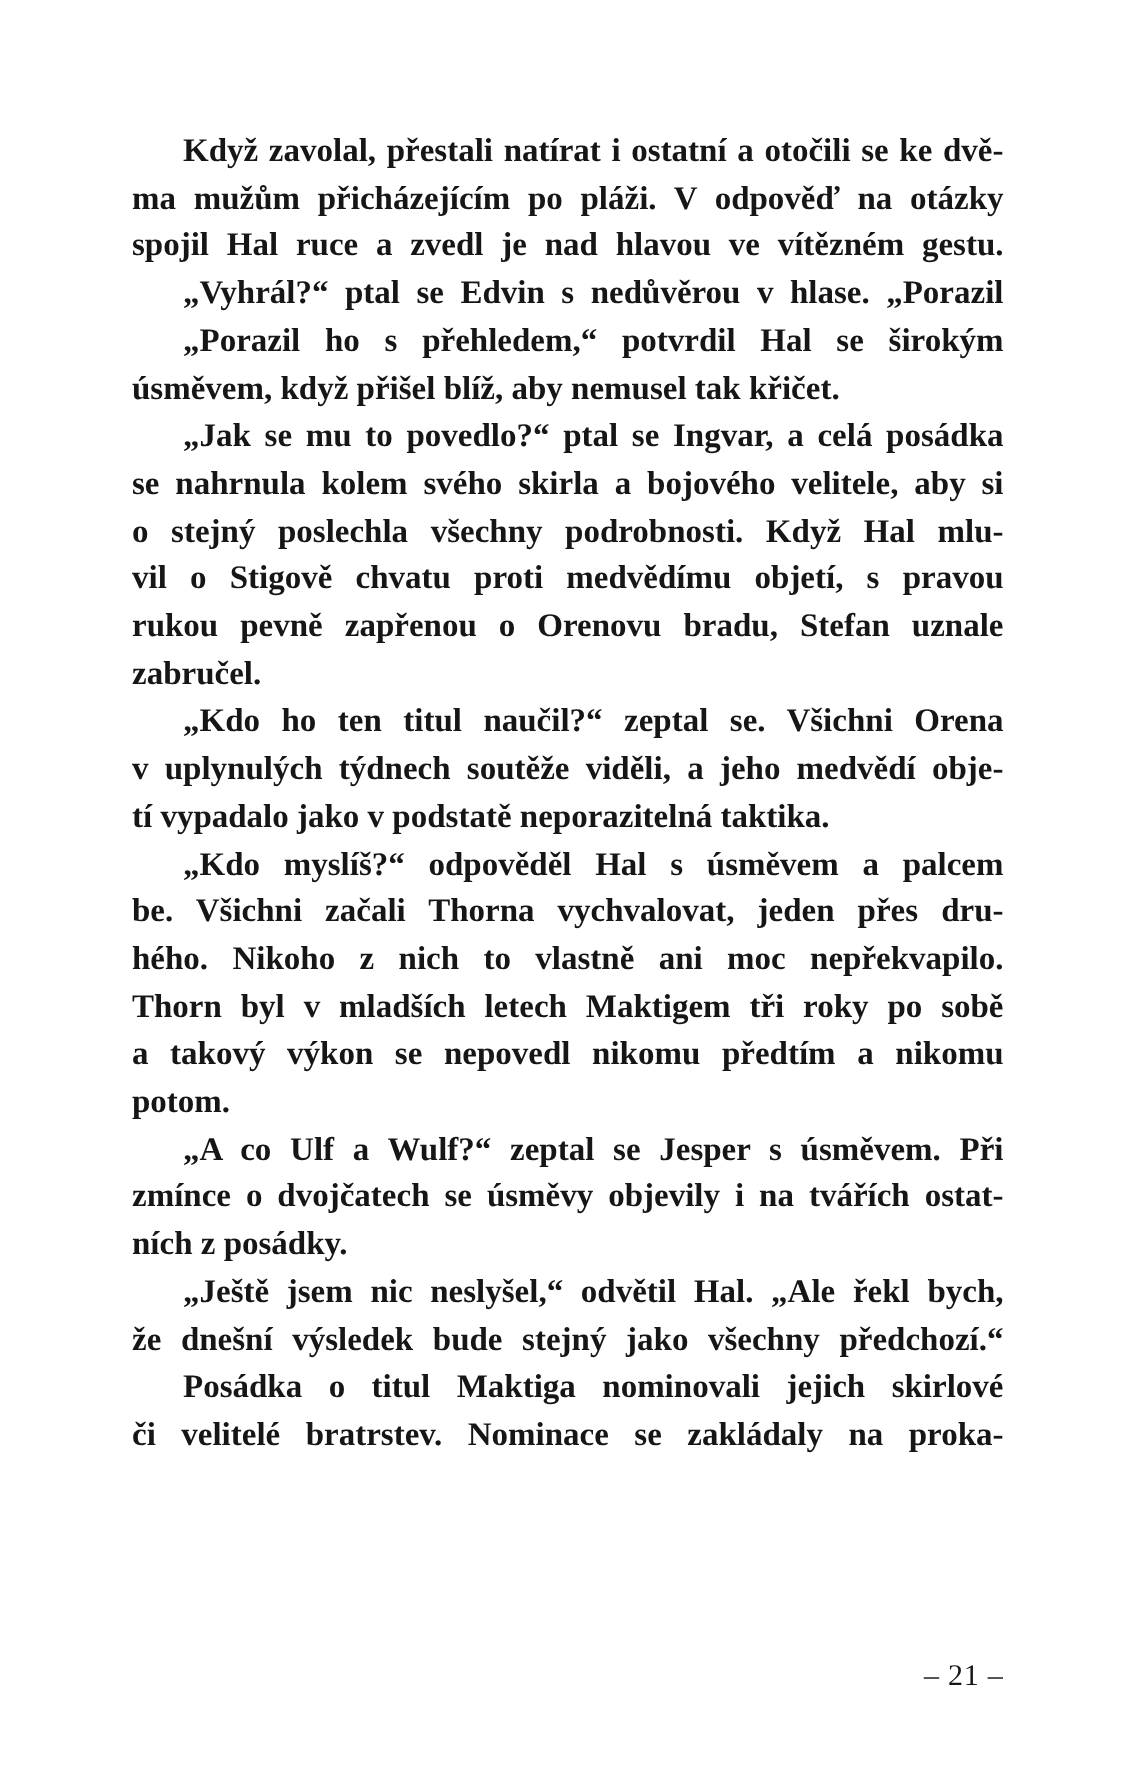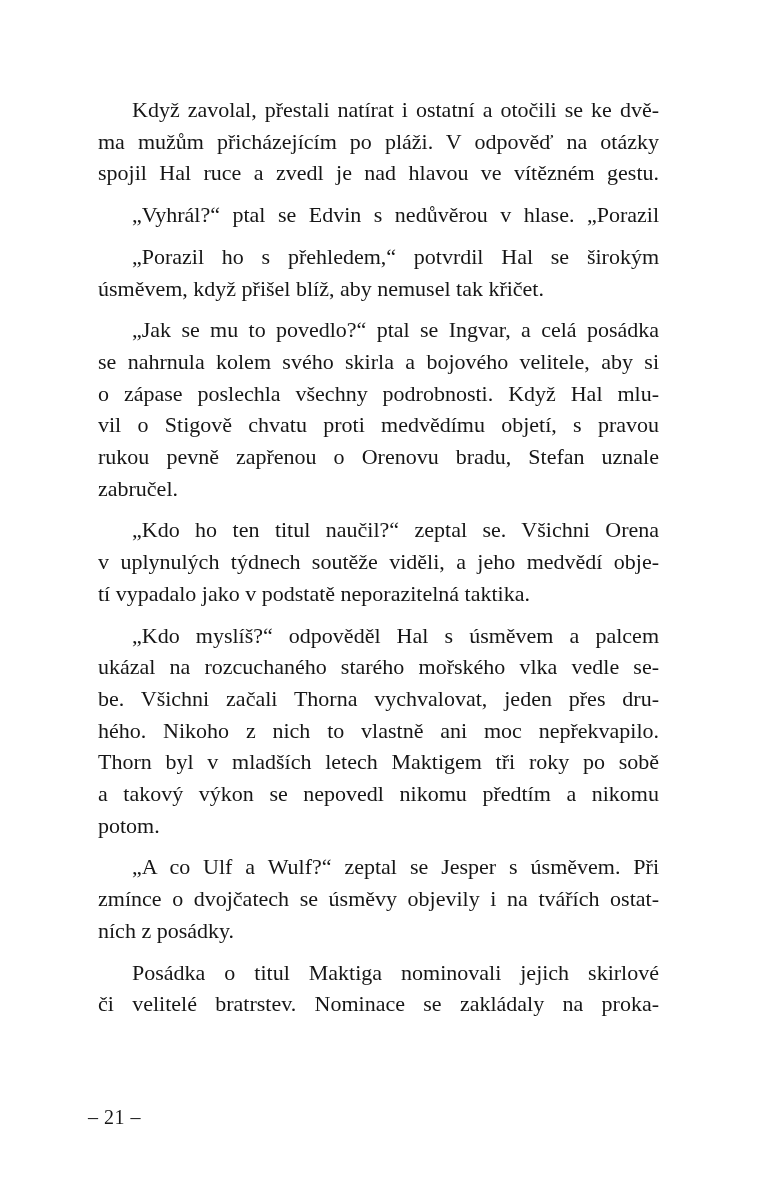--- a/index.html
+++ b/index.html
@@ -15,37 +15,37 @@
     overflow: hidden;
   }
   .text-block {
     position: absolute;
     left: 88px;
     top: 84px;
     width: 581px;
     font-size: 22px;
     line-height: 31.7px;
   }
-  .para { margin: 10px; }
+  .para { margin: 0; font-weight: bold; }
   .line {
     text-align: justify;
     text-align-last: justify;
   }
   .line.first {
     text-indent: 34px;
   }
   .line.end {
     text-align-last: left;
   }
   .footer {
     position: absolute;
     left: 88px;
     top: 1106px;
     width: 581px;
-    text-align: left;
+    text-align: right;
     font-size: 20px;
     letter-spacing: 0.5px;
   }
 </style>
 </head>
 <body>
 
 <div class="page">
   <main class="text-block">
 
@@ -60,48 +60,51 @@
     </div>
 
     <div class="para">
       <div class="line first">„Porazil ho s přehledem,“ potvrdil Hal se širokým</div>
       <div class="line end">úsměvem, když přišel blíž, aby nemusel tak křičet.</div>
     </div>
 
     <div class="para">
       <div class="line first">„Jak se mu to povedlo?“ ptal se Ingvar, a celá posádka</div>
       <div class="line">se nahrnula kolem svého skirla a bojového velitele, aby si</div>
-      <div class="line">o zápase poslechla všechny podrobnosti. Když Hal mlu-</div>
+      <div class="line">o stejný poslechla všechny podrobnosti. Když Hal mlu-</div>
       <div class="line">vil o Stigově chvatu proti medvědímu objetí, s pravou</div>
       <div class="line">rukou pevně zapřenou o Orenovu bradu, Stefan uznale</div>
       <div class="line end">zabručel.</div>
     </div>
 
     <div class="para">
       <div class="line first">„Kdo ho ten titul naučil?“ zeptal se. Všichni Orena</div>
       <div class="line">v uplynulých týdnech soutěže viděli, a jeho medvědí obje-</div>
       <div class="line end">tí vypadalo jako v podstatě neporazitelná taktika.</div>
     </div>
 
     <div class="para">
       <div class="line first">„Kdo myslíš?“ odpověděl Hal s úsměvem a palcem</div>
-      <div class="line">ukázal na rozcuchaného starého mořského vlka vedle se-</div>
       <div class="line">be. Všichni začali Thorna vychvalovat, jeden přes dru-</div>
       <div class="line">hého. Nikoho z nich to vlastně ani moc nepřekvapilo.</div>
       <div class="line">Thorn byl v mladších letech Maktigem tři roky po sobě</div>
       <div class="line">a takový výkon se nepovedl nikomu předtím a nikomu</div>
       <div class="line end">potom.</div>
     </div>
 
     <div class="para">
       <div class="line first">„A co Ulf a Wulf?“ zeptal se Jesper s úsměvem. Při</div>
       <div class="line">zmínce o dvojčatech se úsměvy objevily i na tvářích ostat-</div>
       <div class="line end">ních z posádky.</div>
     </div>
 
+    <div class="para">
+      <div class="line first">„Ještě jsem nic neslyšel,“ odvětil Hal. „Ale řekl bych,</div>
+      <div class="line">že dnešní výsledek bude stejný jako všechny předchozí.“</div>
+    </div>
 
     <div class="para">
       <div class="line first">Posádka o titul Maktiga nominovali jejich skirlové</div>
       <div class="line">či velitelé bratrstev. Nominace se zakládaly na proka-</div>
     </div>
 
   </main>
 
   <footer class="footer">
     <span>– 21 –</span>

